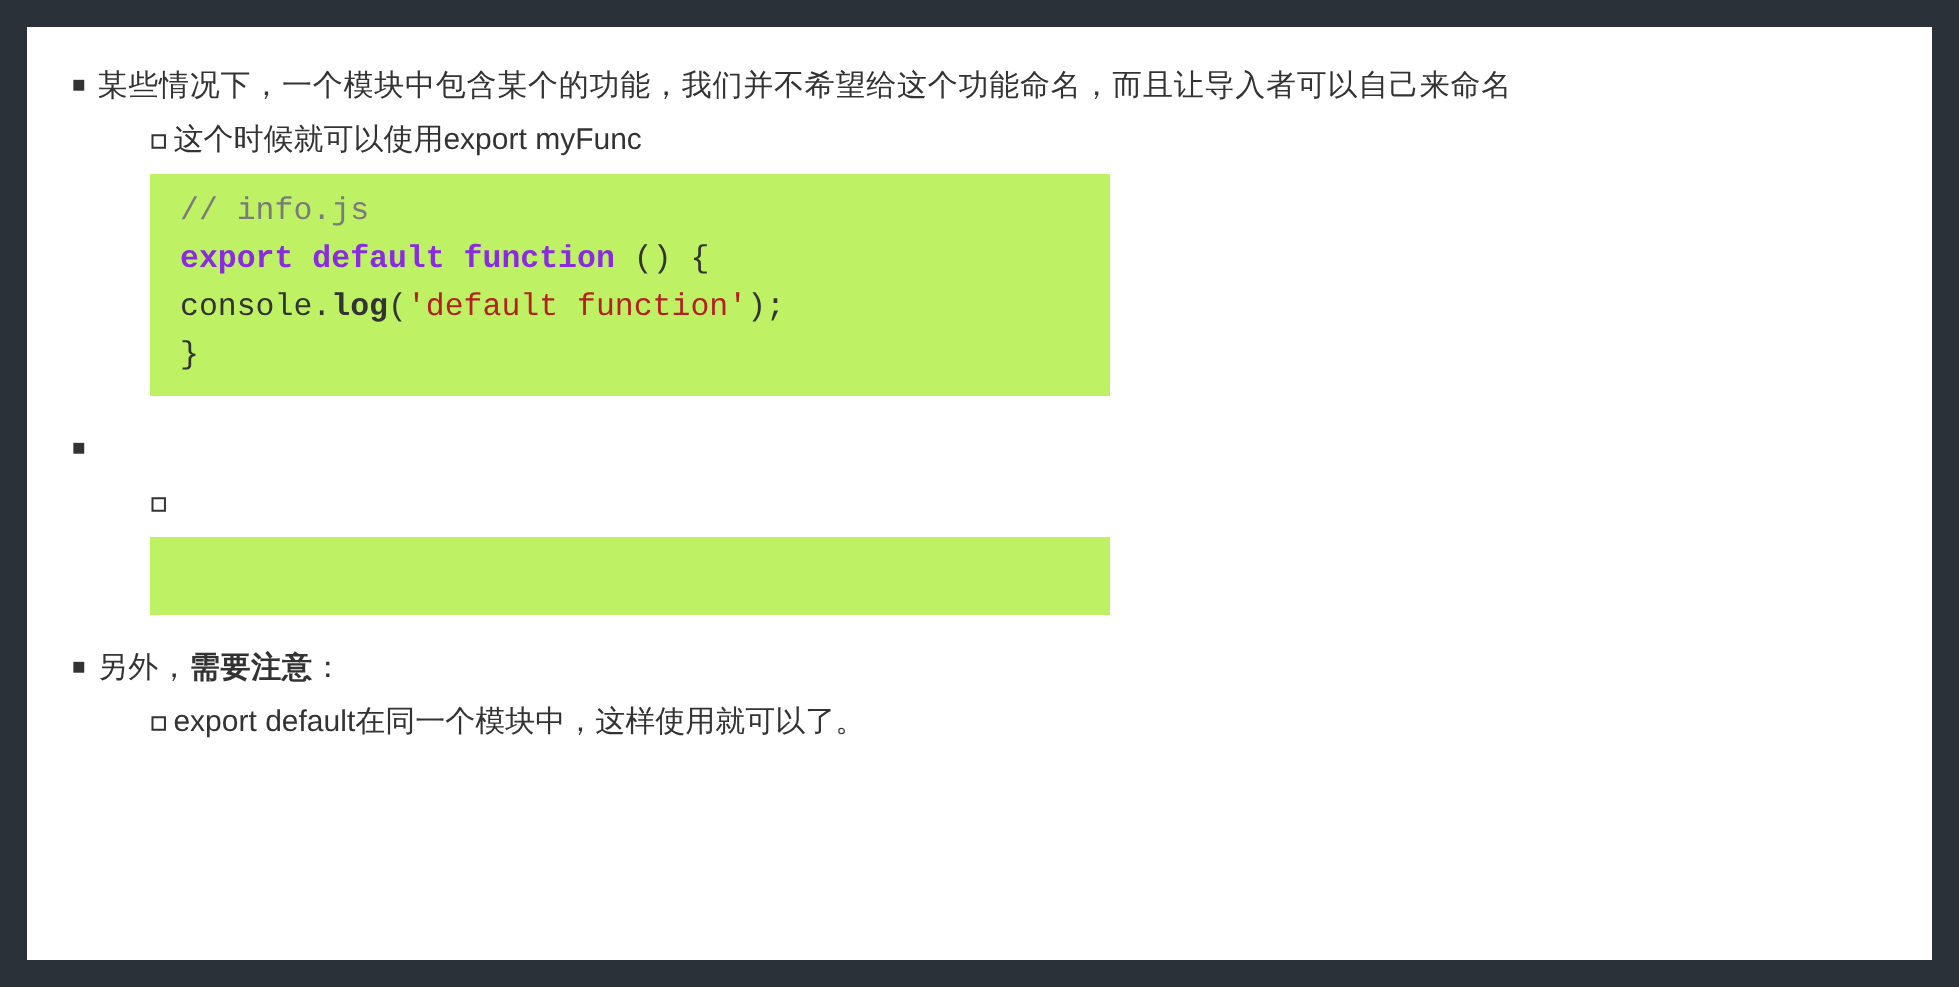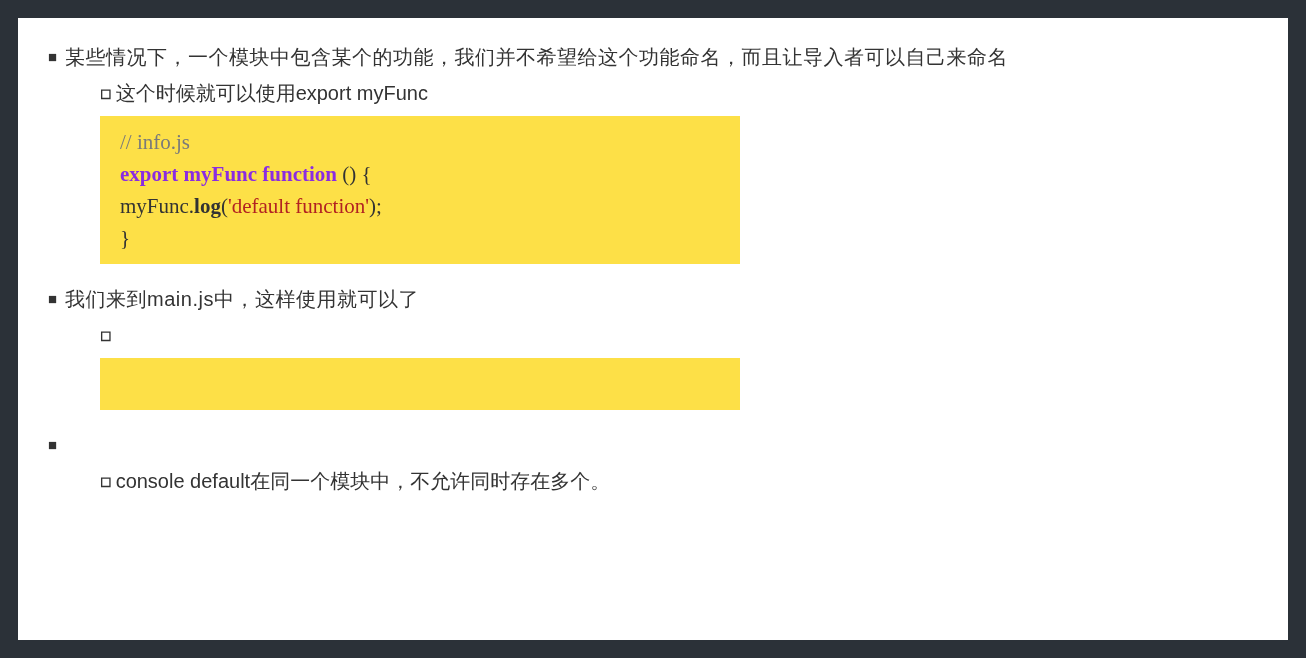--- a/index.html
+++ b/index.html
@@ -43,26 +43,26 @@
     .li-2 .bullet {
       margin-right: 4px;
       font-size: 14px;
       line-height: 30px;
       font-weight: bold;
     }
     .li-2 .text {
       line-height: 30px;
     }
     .code-block {
-      background: #fde047;
+      background: #bef264;
       margin-left: 52px;
       padding: 10px 20px;
       margin-top: 8px;
       margin-bottom: 20px;
-      font-family: Liberation Serif, serif;
+      font-family: Liberation Mono, monospace;
       font-size: 21px;
       line-height: 32px;
       width: 640px;
     }
     .comment { color: #7a7a7a; }
     .keyword { color: #8a2be2; font-weight: bold; }
     .string { color: #b22222; }
     .fn { color: #333; }
     .paren { color: #333; }
     .bold { font-weight: bold; }
@@ -78,43 +78,45 @@
   </div>
   <div class="li-2">
     <span class="bullet">◻</span>
     <span class="text">这个时候就可以使用export myFunc</span>
   </div>
   <div class="code-block">
     <div><span class="comment">// info.js</span></div>
     <div>
       <span class="keyword">export</span>
       <span> </span>
-      <span class="keyword">myFunc</span>
+      <span class="keyword">default</span>
       <span> </span>
       <span class="keyword">function</span>
       <span class="paren"> () {</span>
     </div>
     <div>
-      <span class="fn">    myFunc.</span><span class="fn bold">log</span><span class="paren">(</span><span class="string">'default function'</span><span class="paren">);</span>
+      <span class="fn">    console.</span><span class="fn bold">log</span><span class="paren">(</span><span class="string">'default function'</span><span class="paren">);</span>
     </div>
     <div><span class="paren">}</span></div>
   </div>
 
   <div class="li-1">
     <span class="bullet">■</span>
-    <span class="text">我们来到main.js中，这样使用就可以了</span>
   </div>
   <div class="li-2">
     <span class="bullet">◻</span>
   </div>
   <div class="code-block">
     <div>&nbsp;</div>
   </div>
 
   <div class="li-1">
     <span class="bullet">■</span>
+    <span class="text">
+      <span>另外，</span><span class="bold">需要注意</span><span>：</span>
+    </span>
   </div>
   <div class="li-2">
     <span class="bullet">◻</span>
-    <span class="text">console default在同一个模块中，不允许同时存在多个。</span>
+    <span class="text">export default在同一个模块中，这样使用就可以了。</span>
   </div>
 
 </div>
 
 </body></html>

